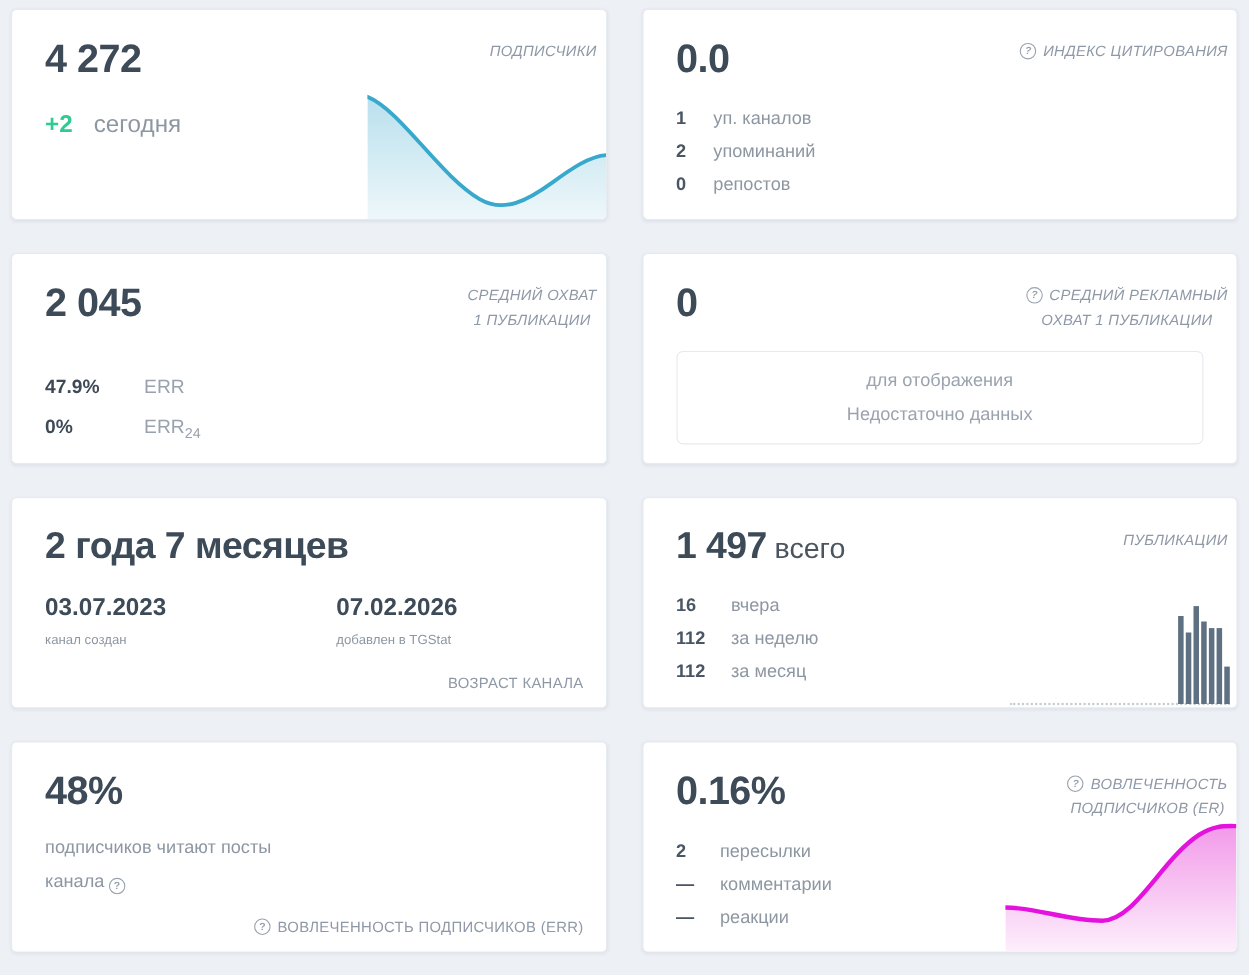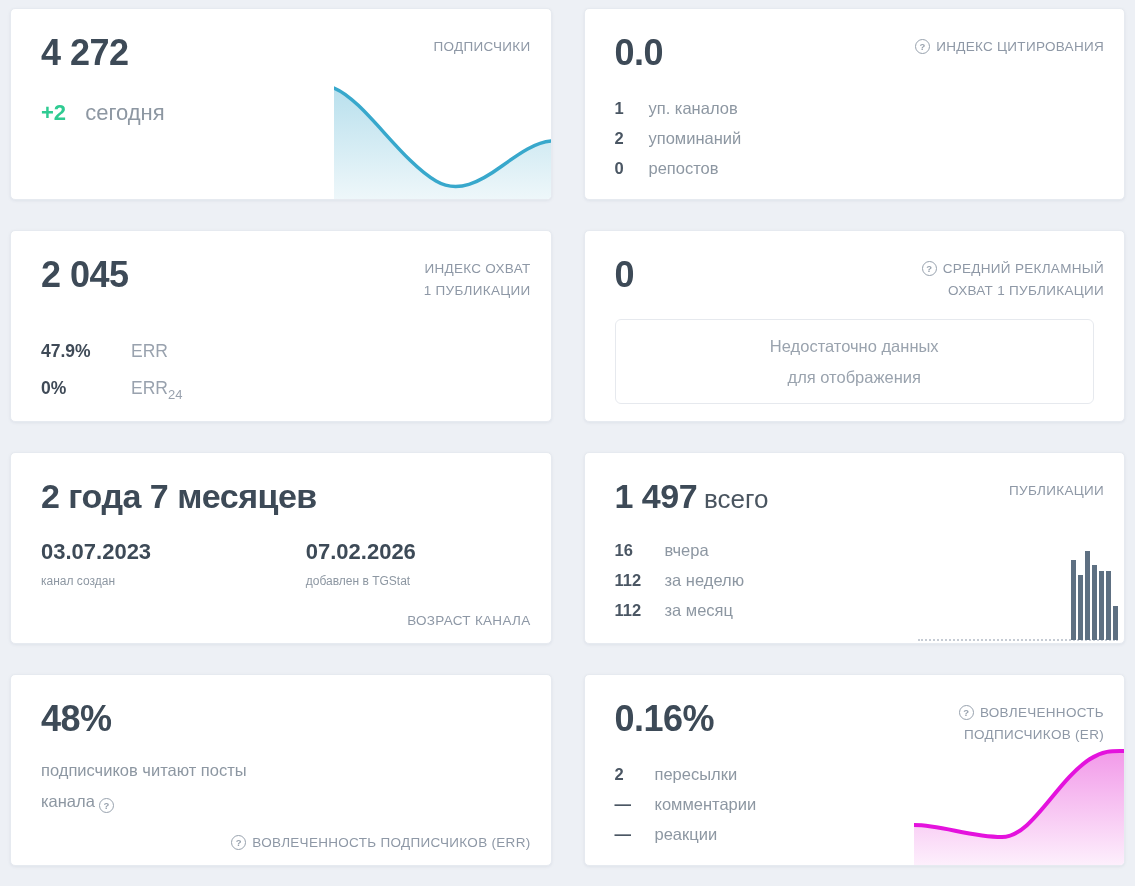--- a/index.html
+++ b/index.html
@@ -37,27 +37,28 @@
   .big-34 { font-size: 34px; }
   .big-suffix {
     font-size: 26px;
     font-weight: 400;
     color: #4a5560;
     margin-left: 7px;
     letter-spacing: 0;
   }
   .card-title {
     position: absolute;
-    top: 27px; right: 20px;
-    text-align: right;
+    top: 27px; right: 8px;
+    text-align: center;
     color: #8e98a6;
     font-size: 13.5px;
     letter-spacing: 0.3px;
     line-height: 1.6;
     font-weight: 400;
+    font-style: italic;
   }
   .t-line { display: flex; align-items: center; justify-content: flex-end; gap: 6px; }
   .qicon {
     display: inline-flex;
     box-sizing: border-box;
     width: 15px; height: 15px;
     border: 1.3px solid #98a2ae;
     border-radius: 50%;
     align-items: center; justify-content: center;
     font-size: 9.5px; font-weight: 700;
@@ -178,21 +179,21 @@
         <span class="stat-num">0</span>
         <span class="stat-label">репостов</span>
       </div>
     </div>
   </section>
 
   <section class="card">
     <div class="big">2 045</div>
     <div class="card-title">
       <div class="t-line">
-          <span>ИНДЕКС ОХВАТ</span>
+          <span>СРЕДНИЙ ОХВАТ</span>
         </div>
       <div>1 ПУБЛИКАЦИИ</div>
     </div>
     <div class="err-list">
       <div class="err-row">
         <span class="err-val">47.9%</span>
         <span class="err-label"><span>ERR</span><sub></sub></span>
       </div>
       <div class="err-row">
         <span class="err-val">0%</span>
@@ -204,22 +205,22 @@
   <section class="card">
     <div class="big">0</div>
     <div class="card-title">
       <div class="t-line">
         <span class="qicon">?</span>
         <span>СРЕДНИЙ РЕКЛАМНЫЙ</span>
       </div>
       <div>ОХВАТ 1 ПУБЛИКАЦИИ</div>
     </div>
     <div class="empty-box">
+      <div>для отображения</div>
       <div>Недостаточно данных</div>
-      <div>для отображения</div>
     </div>
   </section>
 
   <section class="card">
     <div class="big big-34">2 года 7 месяцев</div>
     <div class="dates">
       <div class="date-col">
         <div class="date-val">03.07.2023</div>
         <div class="date-label">канал создан</div>
       </div>

